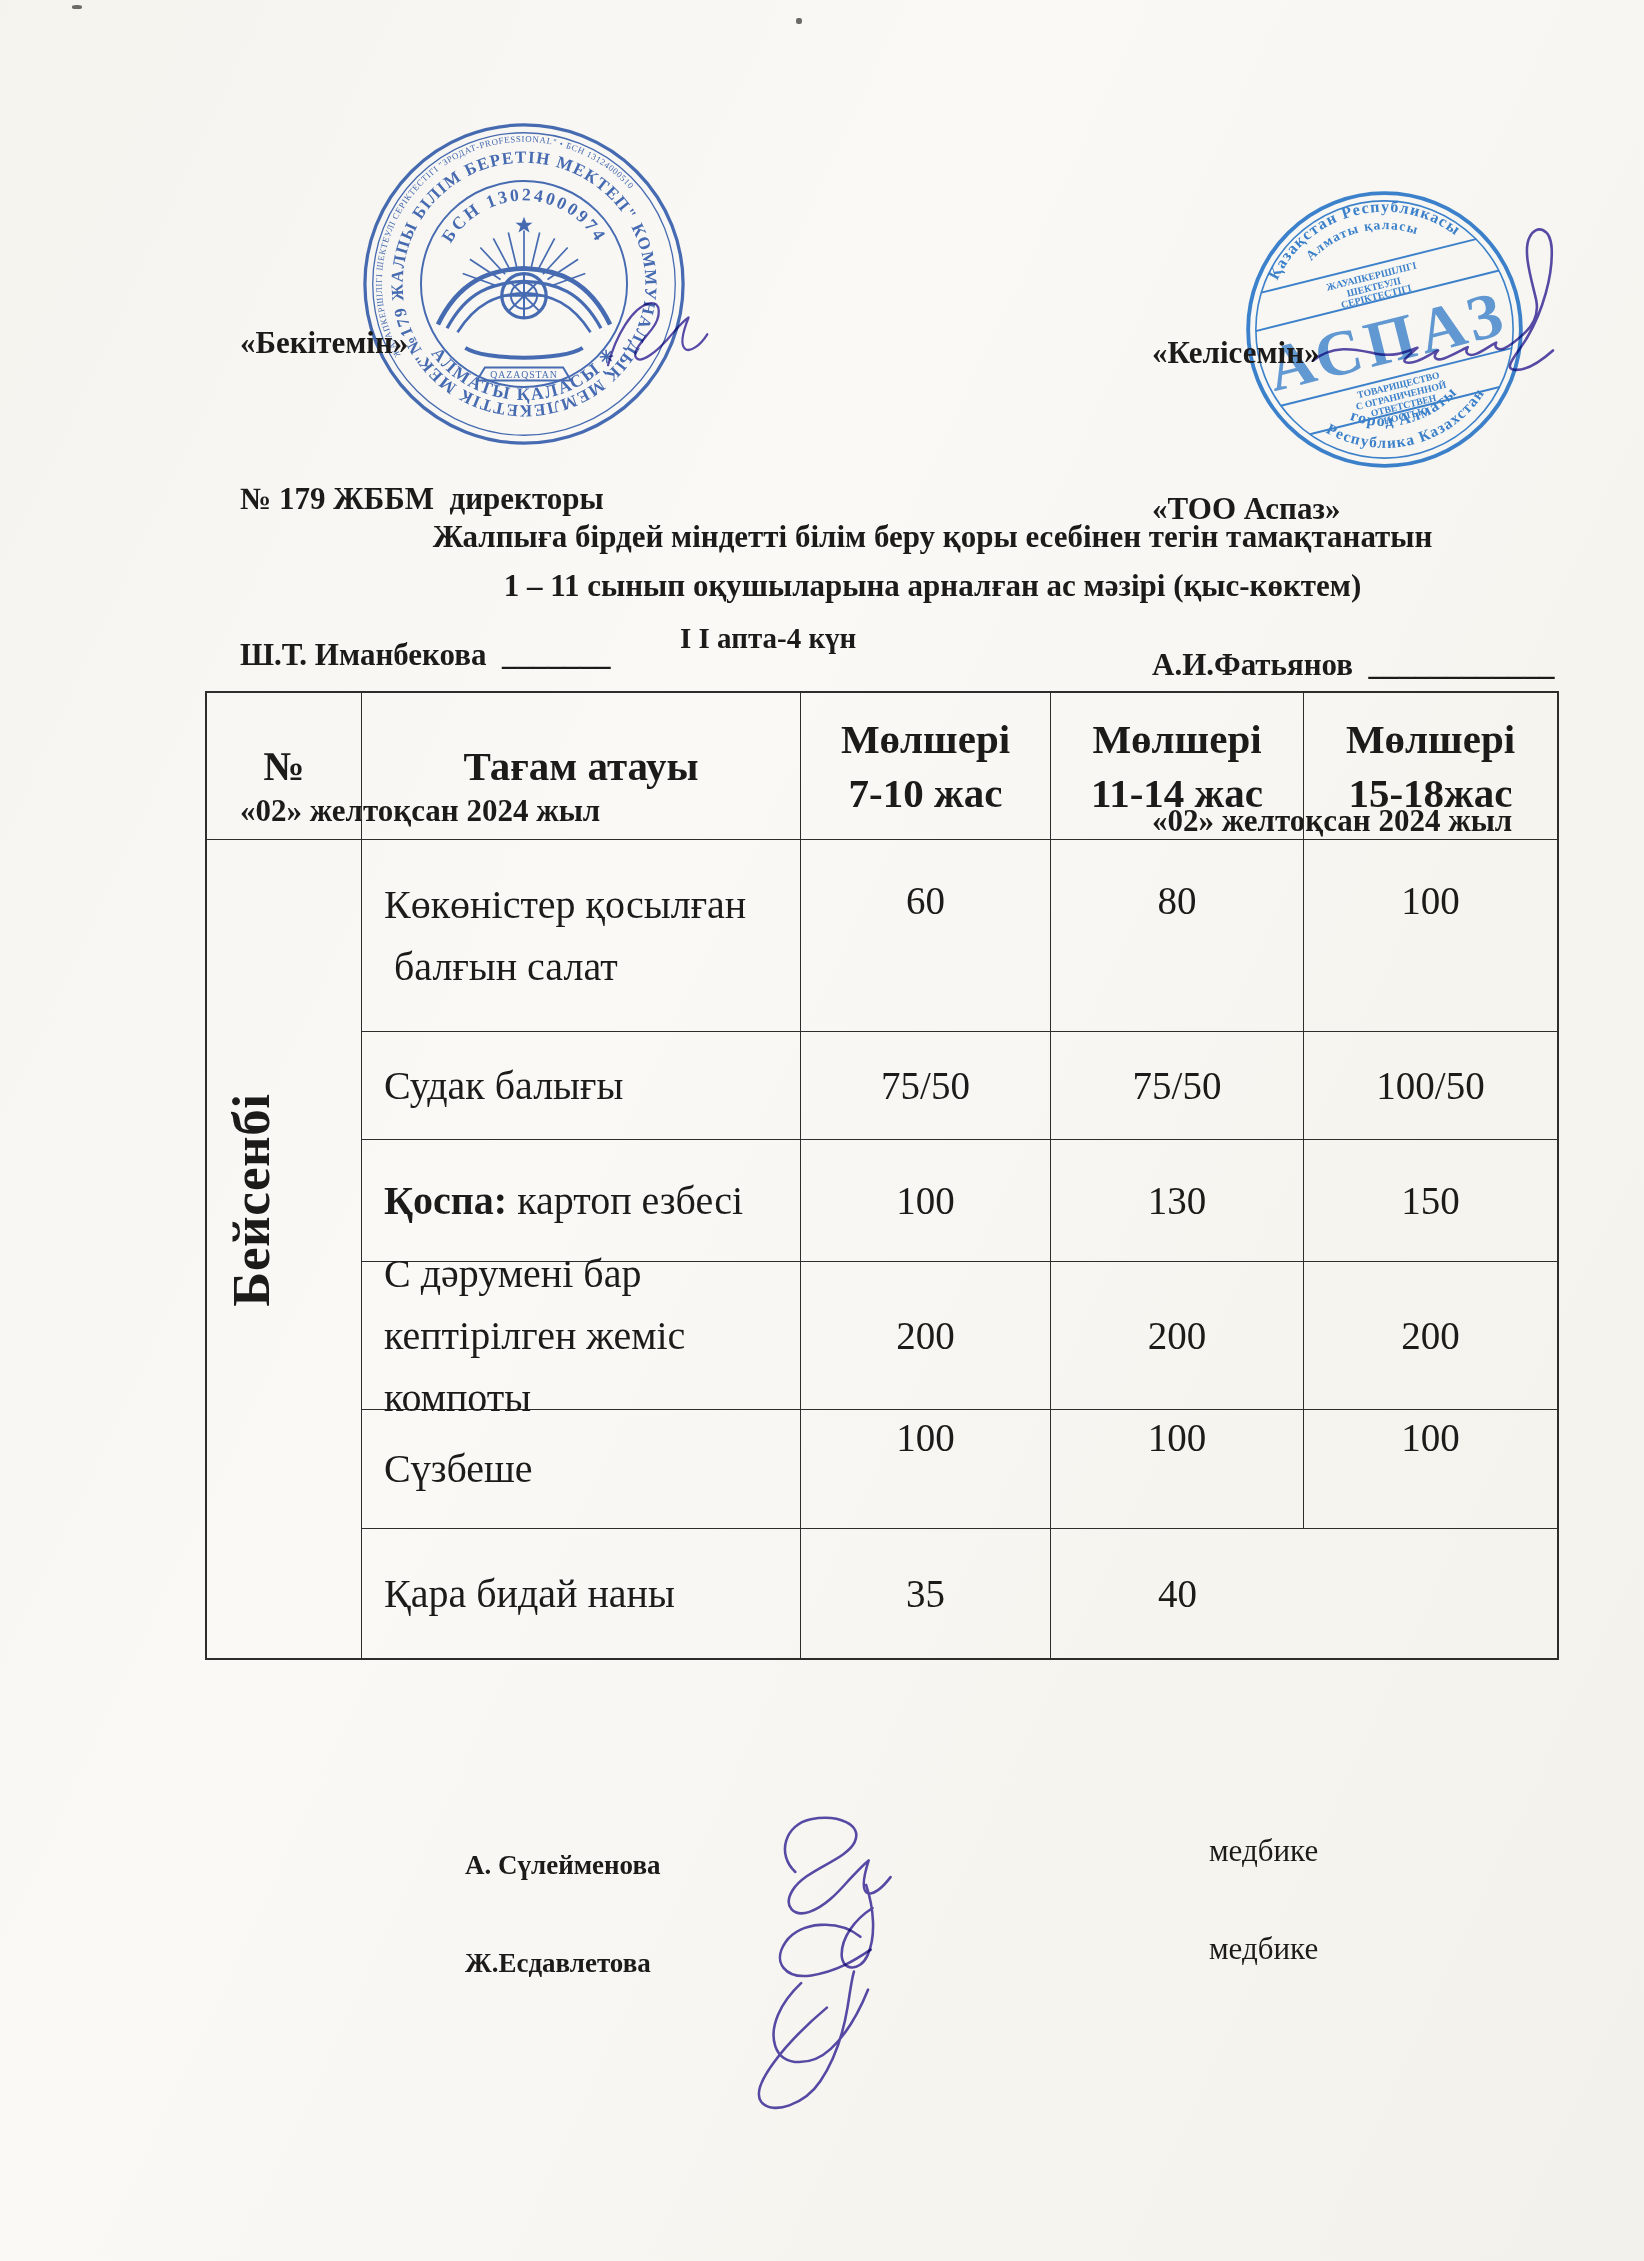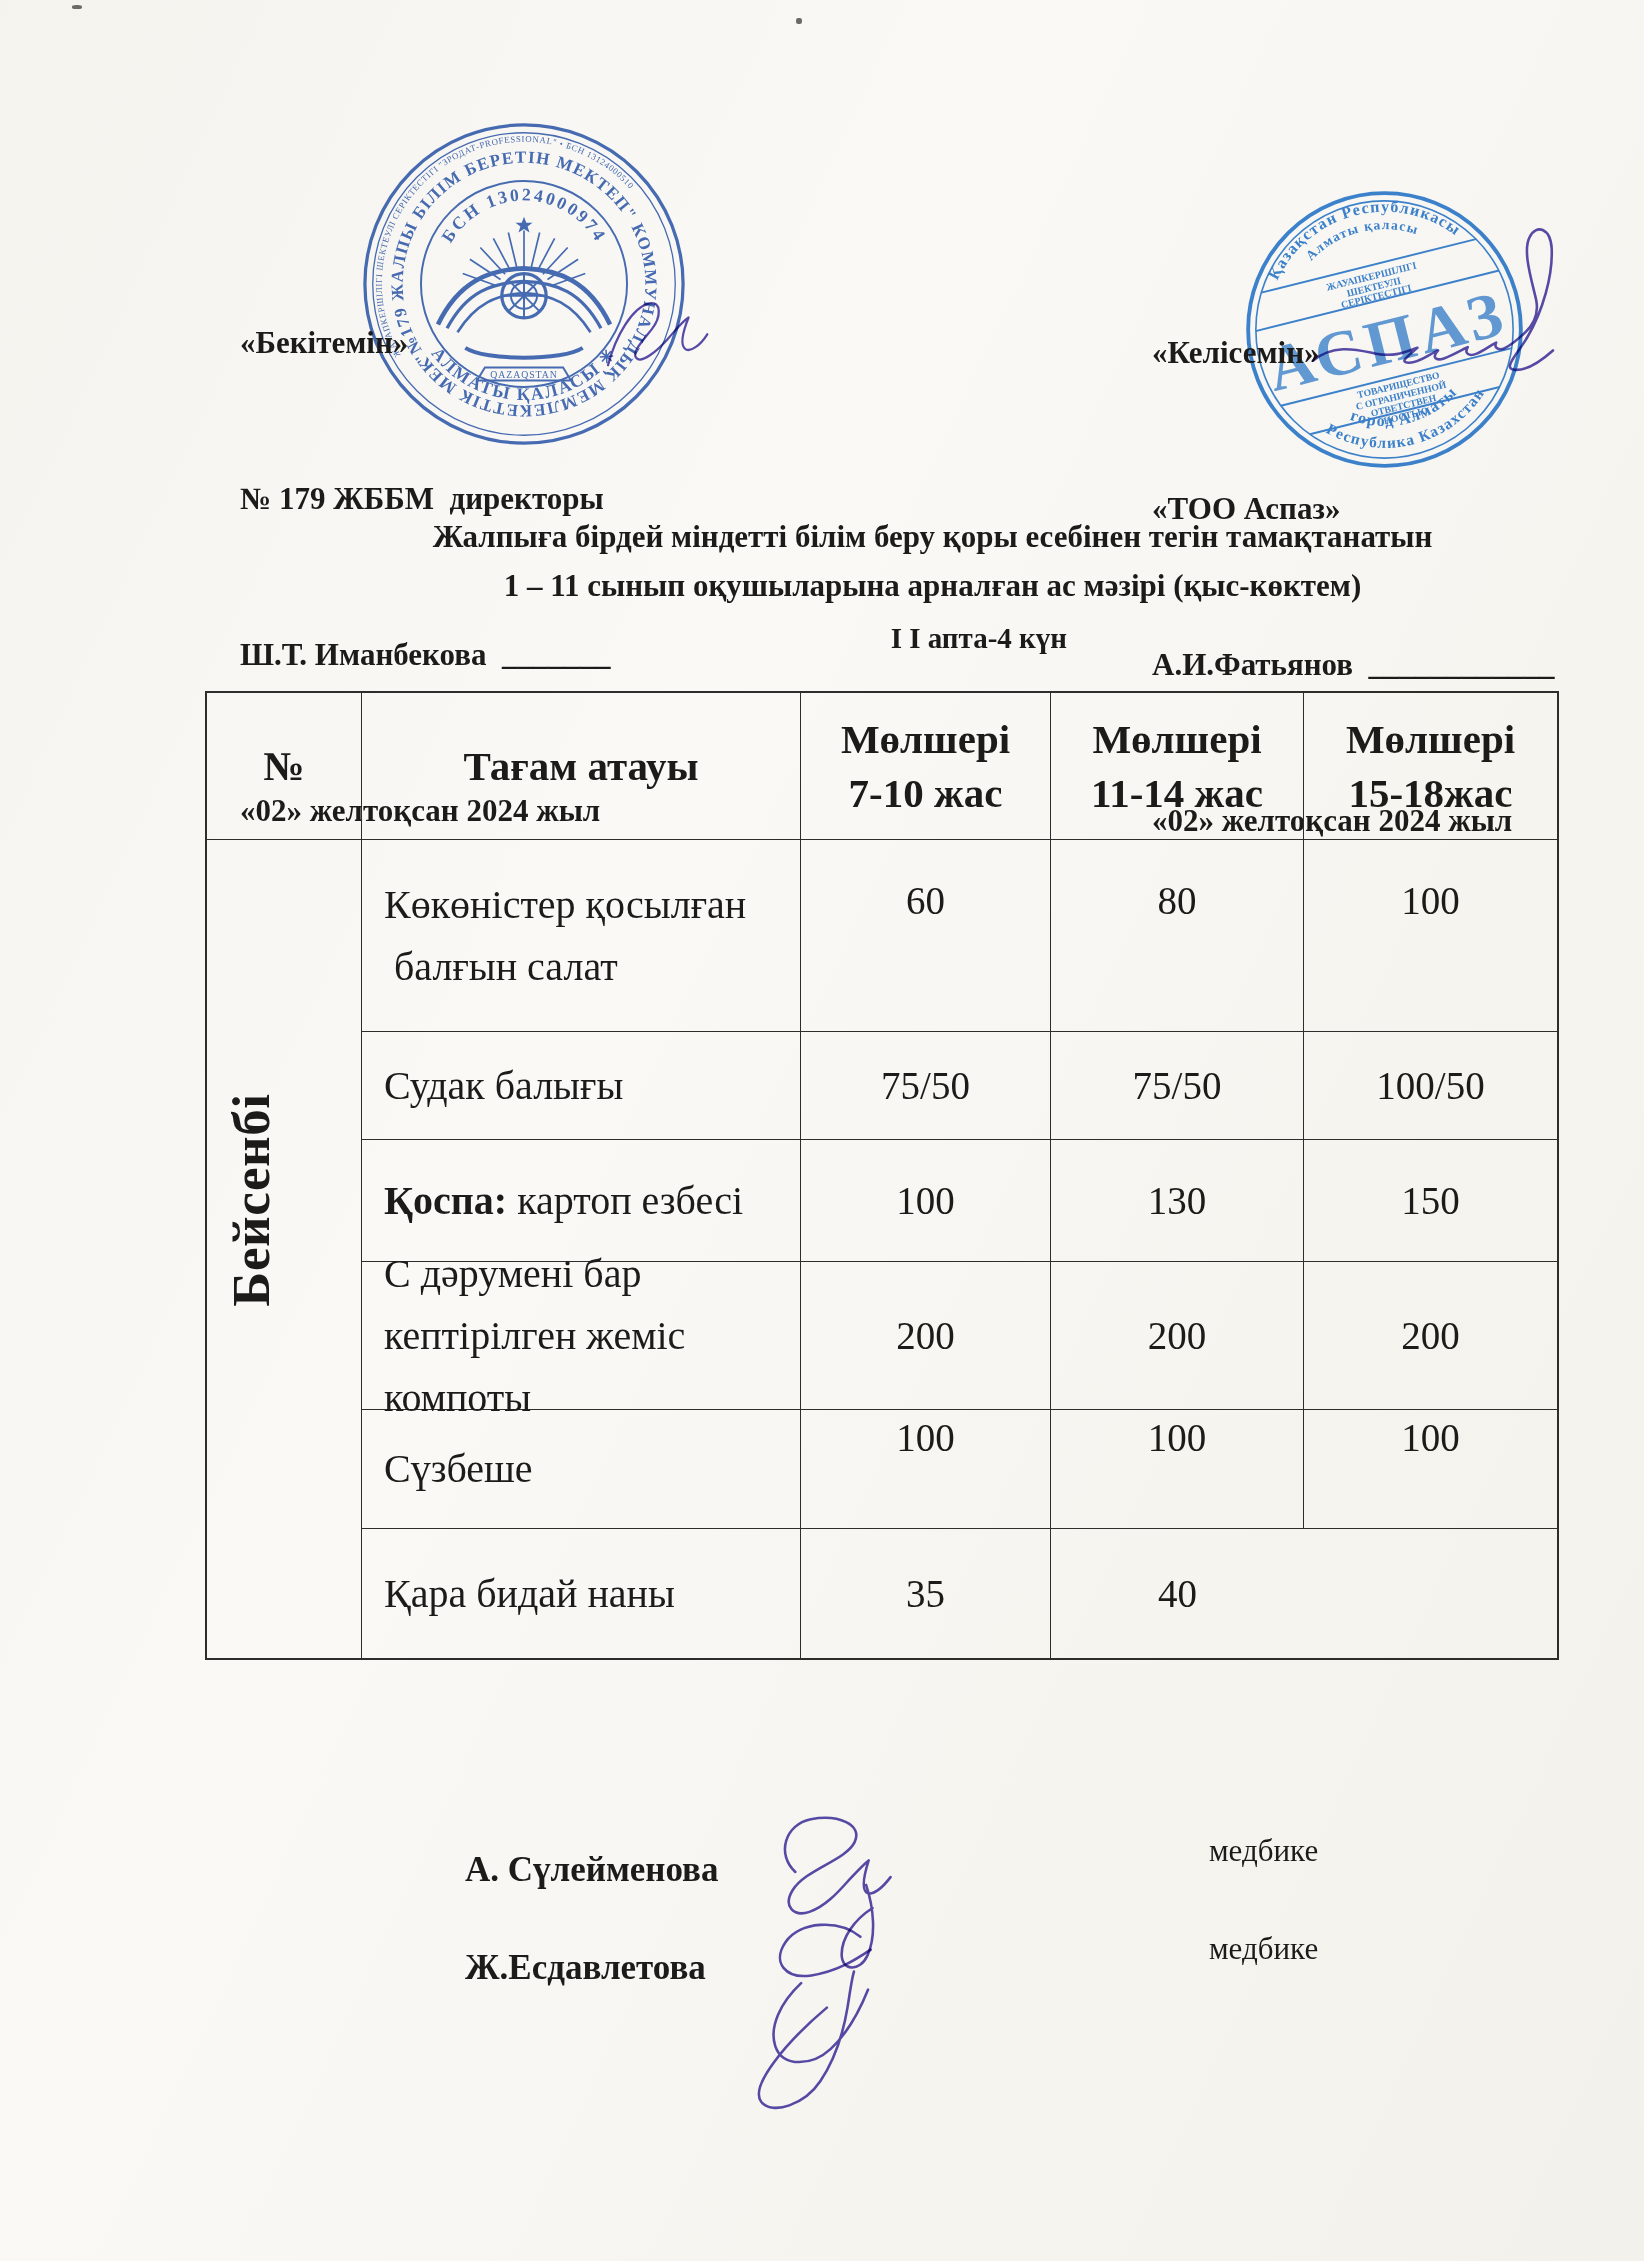--- a/index.html
+++ b/index.html
@@ -8,21 +8,21 @@
         font-family:"Liberation Serif","DejaVu Serif",serif;color:#1c1b19;}
   .speck{position:absolute;background:#6a6a66;border-radius:40%;z-index:2;}
 
   .approval{position:absolute;font-weight:bold;font-size:31px;line-height:52px;
             white-space:pre-wrap;z-index:4;}
   .approval-left{left:240px;top:213px;width:490px;}
   .approval-right{left:1152px;top:223px;width:451px;}
 
   .title{position:absolute;left:219px;top:512px;width:1427px;text-align:center;
          font-weight:bold;font-size:31px;line-height:49px;z-index:4;}
-  .week{position:absolute;left:680px;top:622px;width:387px;text-align:right;
+  .week{position:absolute;left:680px;top:622px;width:387px;text-align:left;
         font-weight:bold;font-size:29px;z-index:4;}
 
   .menu{position:absolute;left:205px;top:691px;z-index:4;display:grid;
         grid-template-columns:155px 439px 250px 253px 253px;
         grid-template-rows:147px 192px 108px 122px 148px 119px 129px;
         border:2.6px solid #2e2d2b;}
   .cell{border-right:1.9px solid #2e2d2b;border-bottom:1.9px solid #2e2d2b;
         display:flex;box-sizing:border-box;}
   .last-col{border-right:none!important;}
   .last-row{border-bottom:none!important;}
@@ -43,21 +43,21 @@
   .stamp-school{left:361px;top:121px;width:326px;height:326px;}
   .stamp-aspaz{left:1243px;top:188px;width:283px;height:283px;}
 
   .sig{position:absolute;mix-blend-mode:multiply;z-index:5;}
   .sig path{fill:none;stroke:#584cae;stroke-linecap:round;stroke-linejoin:round;}
   .sig-imanbekova{left:599px;top:289px;width:116px;height:97px;}
   .sig-fatyanov{left:1309px;top:220px;width:253px;height:195px;}
   .sig-suleimenova{left:740px;top:1810px;width:193px;height:169px;}
   .sig-esdavletova{left:716px;top:1911px;width:214px;height:201px;}
 
-  .signame{position:absolute;font-weight:bold;font-size:35px;z-index:4;}
+  .signame{position:absolute;font-weight:bold;font-size:27px;z-index:4;}
   .sigrole{position:absolute;font-size:31px;z-index:4;}
   .pos-name1{left:465px;top:1850px;}
   .pos-role1{left:1209px;top:1833px;}
   .pos-name2{left:465px;top:1948px;}
   .pos-role2{left:1209px;top:1931px;}
 </style>
 </head>
 <body>
 
 <div class="page">

